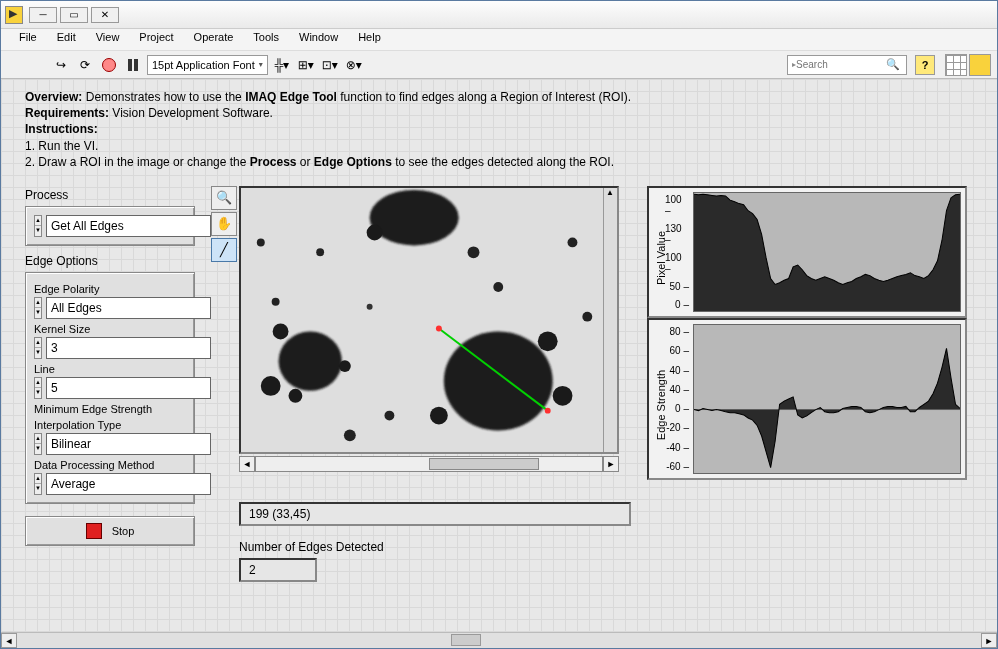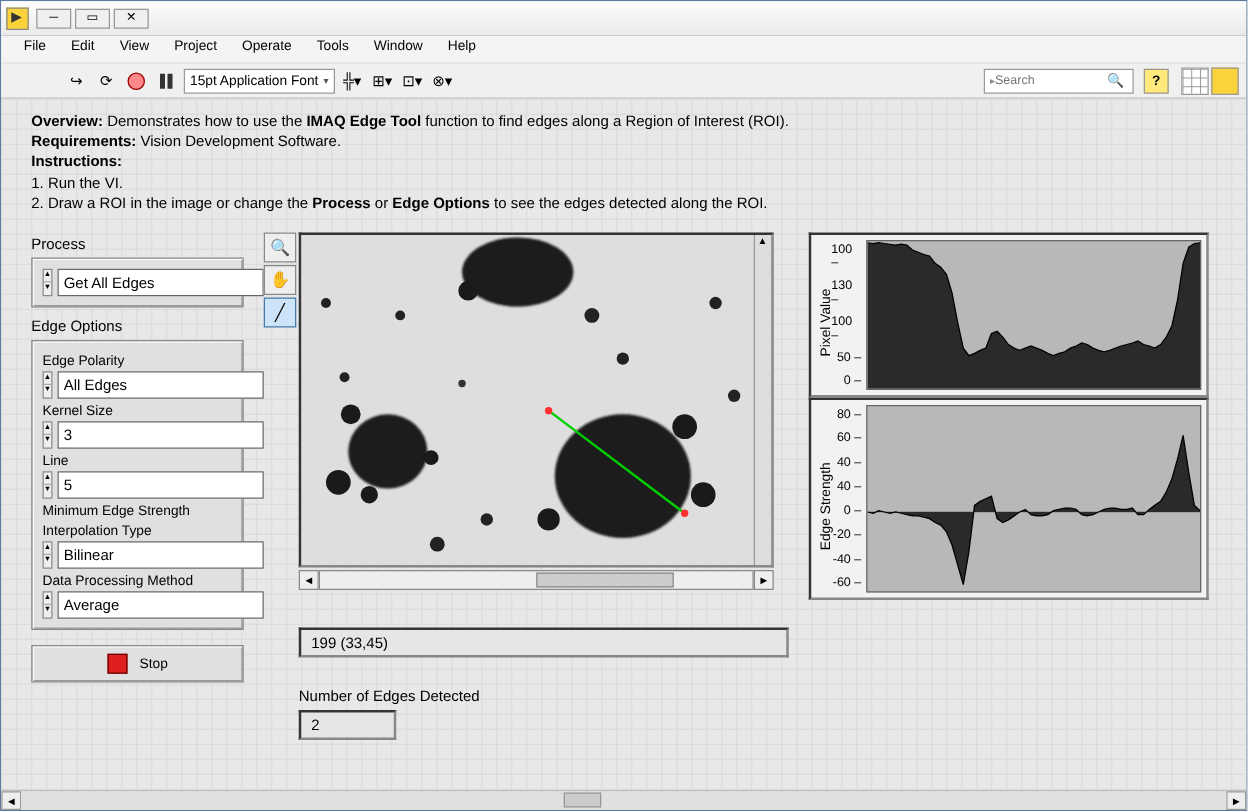--- a/index.html
+++ b/index.html
@@ -47,21 +47,21 @@
 .itbtn.active{background:#cde3f7;border-color:#4a79a8}
 .imgbox{width:380px;height:268px;border:2px inset #888;background:#d0d0d0;position:relative;overflow:hidden}
 .imgbox svg{position:absolute;inset:0}
 .vsb{position:absolute;right:0;top:0;width:14px;height:100%;background:#ddd;border-left:1px solid #999}
 .vsb:before{content:"▲";position:absolute;top:0;left:2px;font-size:8px}
 .hsb-row{display:flex;align-items:center;width:380px;height:16px;margin-top:2px}
 .hsb-row .arr{width:16px;height:16px;border:1px solid #888;background:#eee;text-align:center;font-size:9px;line-height:14px;cursor:pointer}
 .hsb-row .track{flex:1;height:16px;border:1px solid #888;background:#eee;position:relative}
 .hsb-row .thumb{position:absolute;left:50%;top:1px;height:12px;width:110px;background:#ccc;border:1px solid #888}
 .status{width:392px;height:24px;margin-top:30px;border:2px inset #888;background:#e6e6e6;padding:2px 8px;font-size:12px;display:flex;align-items:center}
-.ned{margin-top:24px}
+.ned{margin-top:14px}
 .ned-box{width:78px;height:24px;border:2px inset #888;background:#e6e6e6;padding:2px 8px;font-size:12px;display:flex;align-items:center}
 .chart{width:320px;border:2px inset #888;background:#f2f2f2;padding:4px 4px 4px 2px;position:relative}
 .chart-inner{display:flex}
 .ylabwrap{width:14px;position:relative}
 .ylab{position:absolute;left:-50px;top:50%;transform:rotate(-90deg);transform-origin:center;white-space:nowrap;font-size:11px;width:120px;text-align:center}
 .yaxis{width:28px;display:flex;flex-direction:column;justify-content:space-between;align-items:flex-end;padding:2px 4px 2px 0;font-size:10px}
 .plot{flex:1;height:120px;background:#b8b8b8;border:1px solid #666;position:relative}
 .plot svg{position:absolute;inset:0;width:100%;height:100%}
 .bottom-sb{height:16px;border-top:1px solid #bbb;background:#f0f0f0;display:flex}
 .bottom-sb .arr{width:16px;border:1px solid #999;background:#eee;text-align:center;font-size:9px;line-height:14px}

